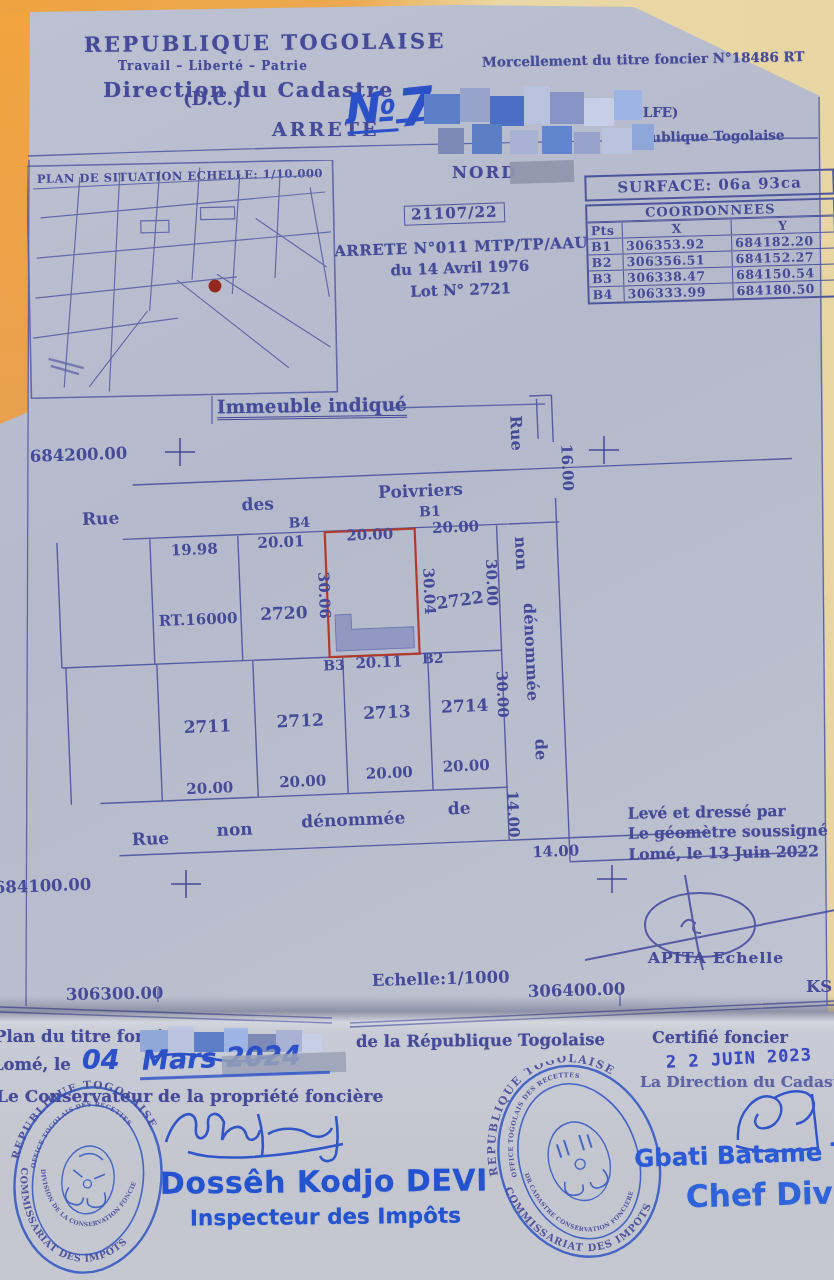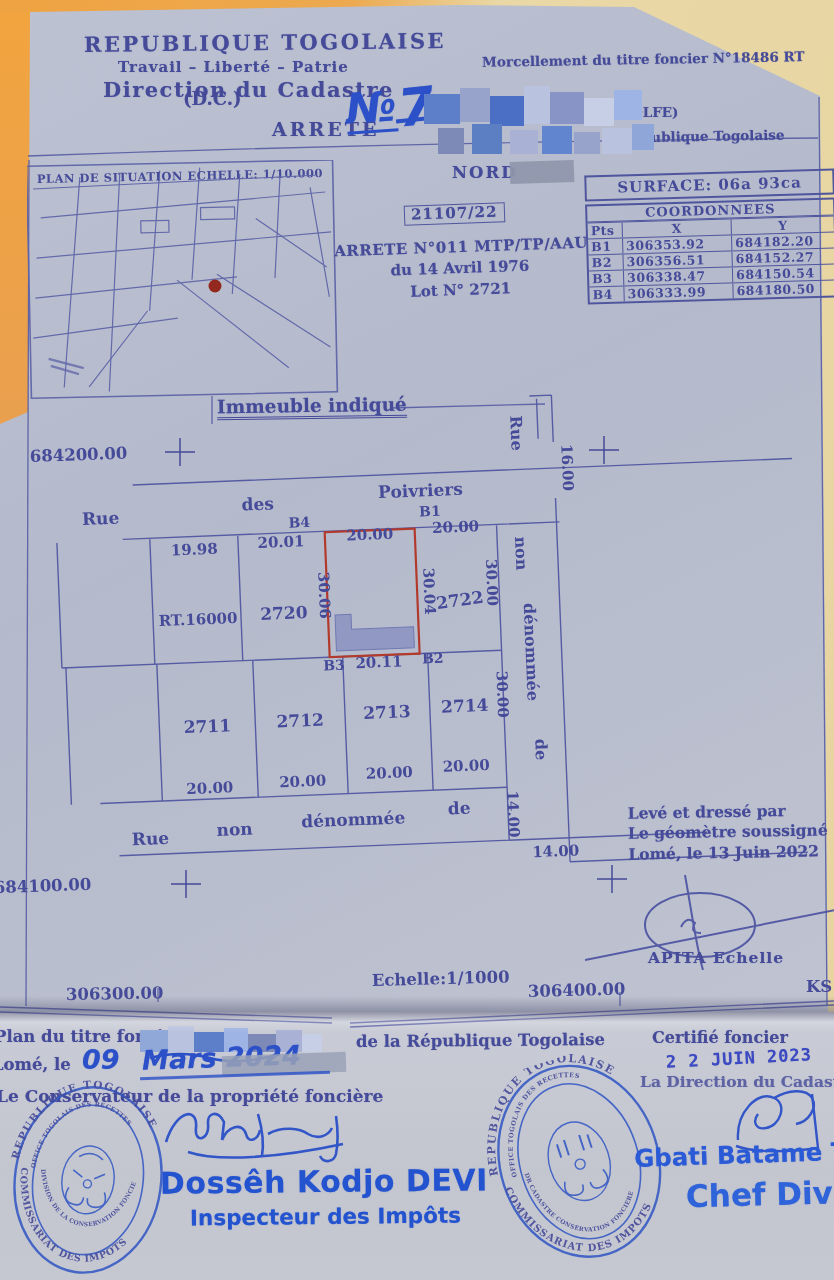--- a/index.html
+++ b/index.html
@@ -52,21 +52,21 @@
     <path d="M29,160 L26,1006"></path>
     <path d="M819,97 L827,1006"></path>
     <path d="M0,1007 L332,1018 M0,1012 L332,1023"></path>
     <path d="M350,1023 L834,1001 M350,1027 L834,1005"></path>
     <path d="M158,988 L158,1002 M620,992 L620,1006"></path>
     <path d="M390,408 L545,404 M212,396 L212,424"></path>
   </g>
 </svg>
 
 <div class="t" style="left:84px;top:32px;font-size:21px;letter-spacing:2.5px;transform:rotate(-.6deg)">REPUBLIQUE TOGOLAISE</div>
-<div class="t" style="left:118px;top:60px;font-size:15px;letter-spacing:1px">Travail – Liberté – Patrie</div>
+<div class="t" style="left:118px;top:60px;font-size:12px;letter-spacing:1px">Travail – Liberté – Patrie</div>
 <div class="t" style="left:103px;top:79px;font-size:21px;letter-spacing:1.5px">Direction du Cadastre</div>
 <div class="t" style="left:183px;top:90px;font-size:18px">(D.C.)</div>
 <div class="t" style="left:272px;top:120px;font-size:19px;letter-spacing:3px">ARRETE</div>
 <div class="t hand" style="left:346px;top:86px;font-size:42px;transform:rotate(-4deg);border-bottom:3px solid #2b50c8;padding-bottom:0">№</div>
 <div class="t hand" style="left:398px;top:80px;font-size:52px;transform:rotate(-6deg)">7</div>
 <div class="abs" style="left:396px;top:118px;width:30px;height:4px;background:#2b50c8;transform:rotate(-6deg)"></div>
 <div class="t" style="left:482px;top:52px;font-size:13.5px;transform:rotate(-1deg)">Morcellement du titre foncier N°18486 RT</div>
 <div class="t" style="left:613px;top:105px;font-size:13.5px">(GOLFE)</div>
 <div class="t" style="left:622px;top:129px;font-size:13.5px;transform:rotate(-1deg)">République Togolaise</div>
 
@@ -247,21 +247,21 @@
     <rect x="54" y="10" width="30" height="20" fill="#5d7fca"></rect>
       <rect x="84" y="6" width="24" height="24" fill="#9eb4e4"></rect>
     <rect x="108" y="12" width="28" height="18" fill="#7d8ab8"></rect>
       <rect x="136" y="8" width="26" height="22" fill="#a9b2d4"></rect>
     <rect x="162" y="12" width="20" height="18" fill="#c7cfe6"></rect>
     <path d="M10,36 q30,-8 60,0 t70,-4" stroke="#2b50c8" stroke-width="2.5" fill="none"></path>
   </g>
 </svg>
 <div class="t" style="left:356px;top:1032px;font-size:16.5px;transform:rotate(-.5deg)">de la République Togolaise</div>
 <div class="t" style="left:-8px;top:1056px;font-size:16.5px">Lomé, le</div>
-<div class="t hand" style="left:82px;top:1046px;font-size:27px">09</div>
+<div class="t hand" style="left:82px;top:1046px;font-size:27px">04</div>
 <div class="t hand" style="left:142px;top:1044px;font-size:27px;transform:rotate(-2deg)">Mars 2024</div>
 <div class="abs" style="left:222px;top:1054px;width:124px;height:20px;background:#9aa2b6;opacity:.85;transform:rotate(-2deg)"></div>
 <div class="abs" style="left:140px;top:1074px;width:190px;height:3px;background:#2b50c8;opacity:.8;transform:rotate(-2deg)"></div>
 <div class="t" style="left:-4px;top:1088px;font-size:17px">Le Conservateur de la propriété foncière</div>
 
 <svg class="abs" style="left:6px;top:1080px;transform:rotate(8deg)" width="165" height="200">
   <defs>
     <path id="lp1" d="M 10,100 A 72,92 0 0 1 154,100"></path>
     <path id="lp2" d="M 28,100 A 54,74 0 0 1 136,100"></path>
     <path id="lp3" d="M 34,96 A 50,70 0 0 0 130,96"></path>

